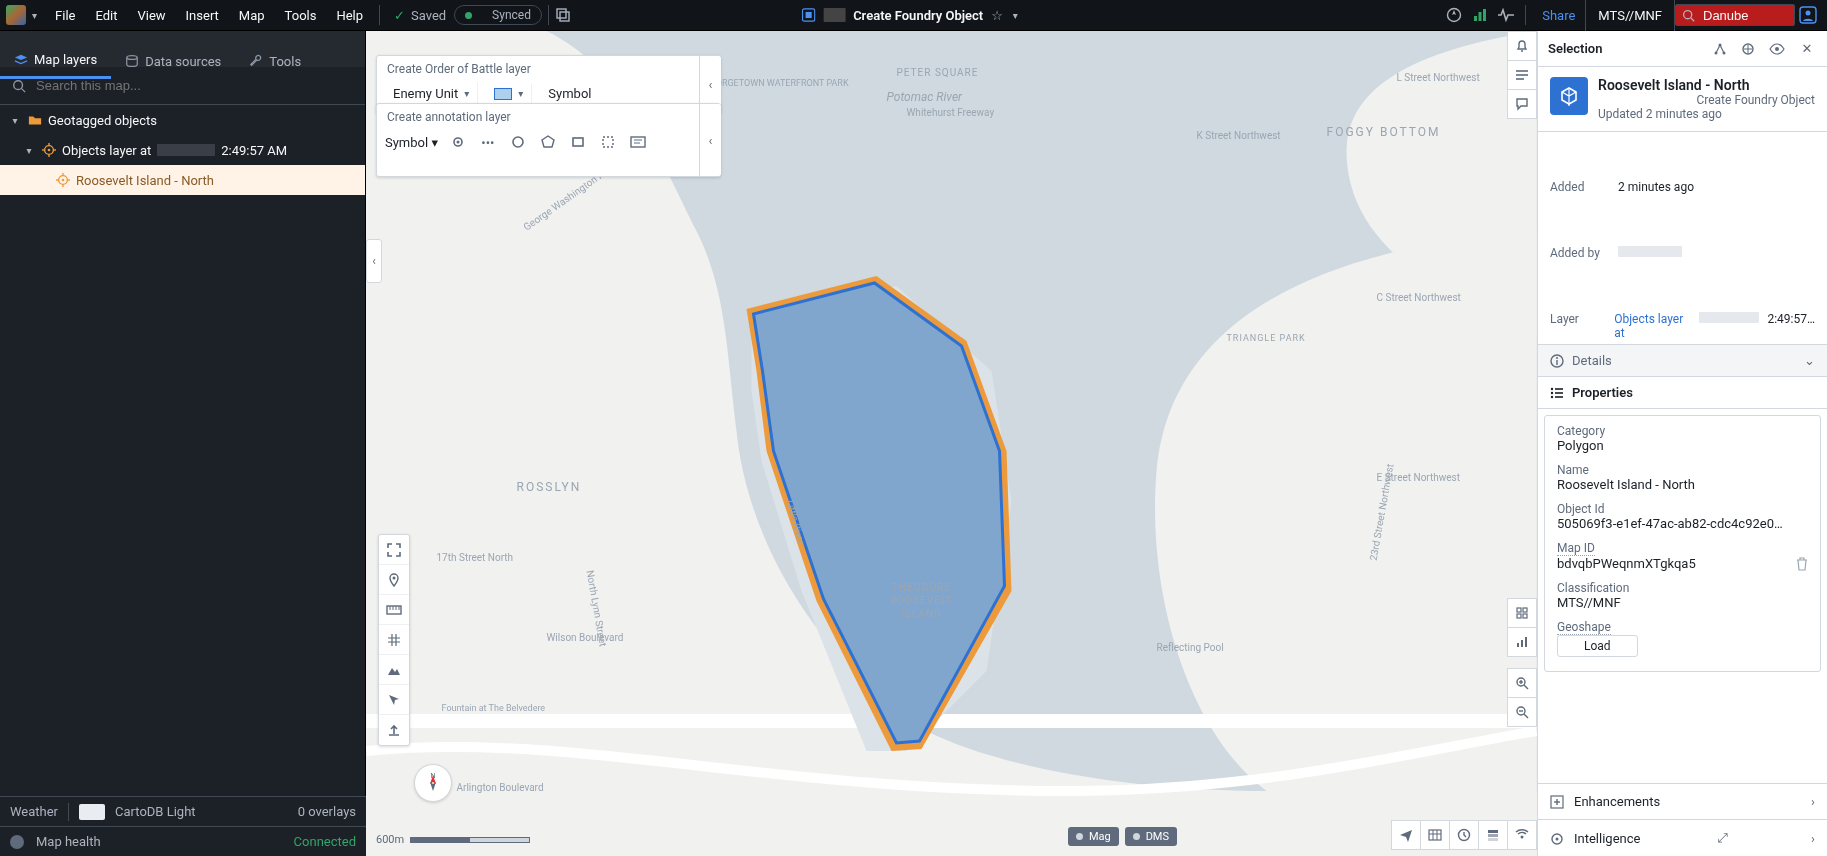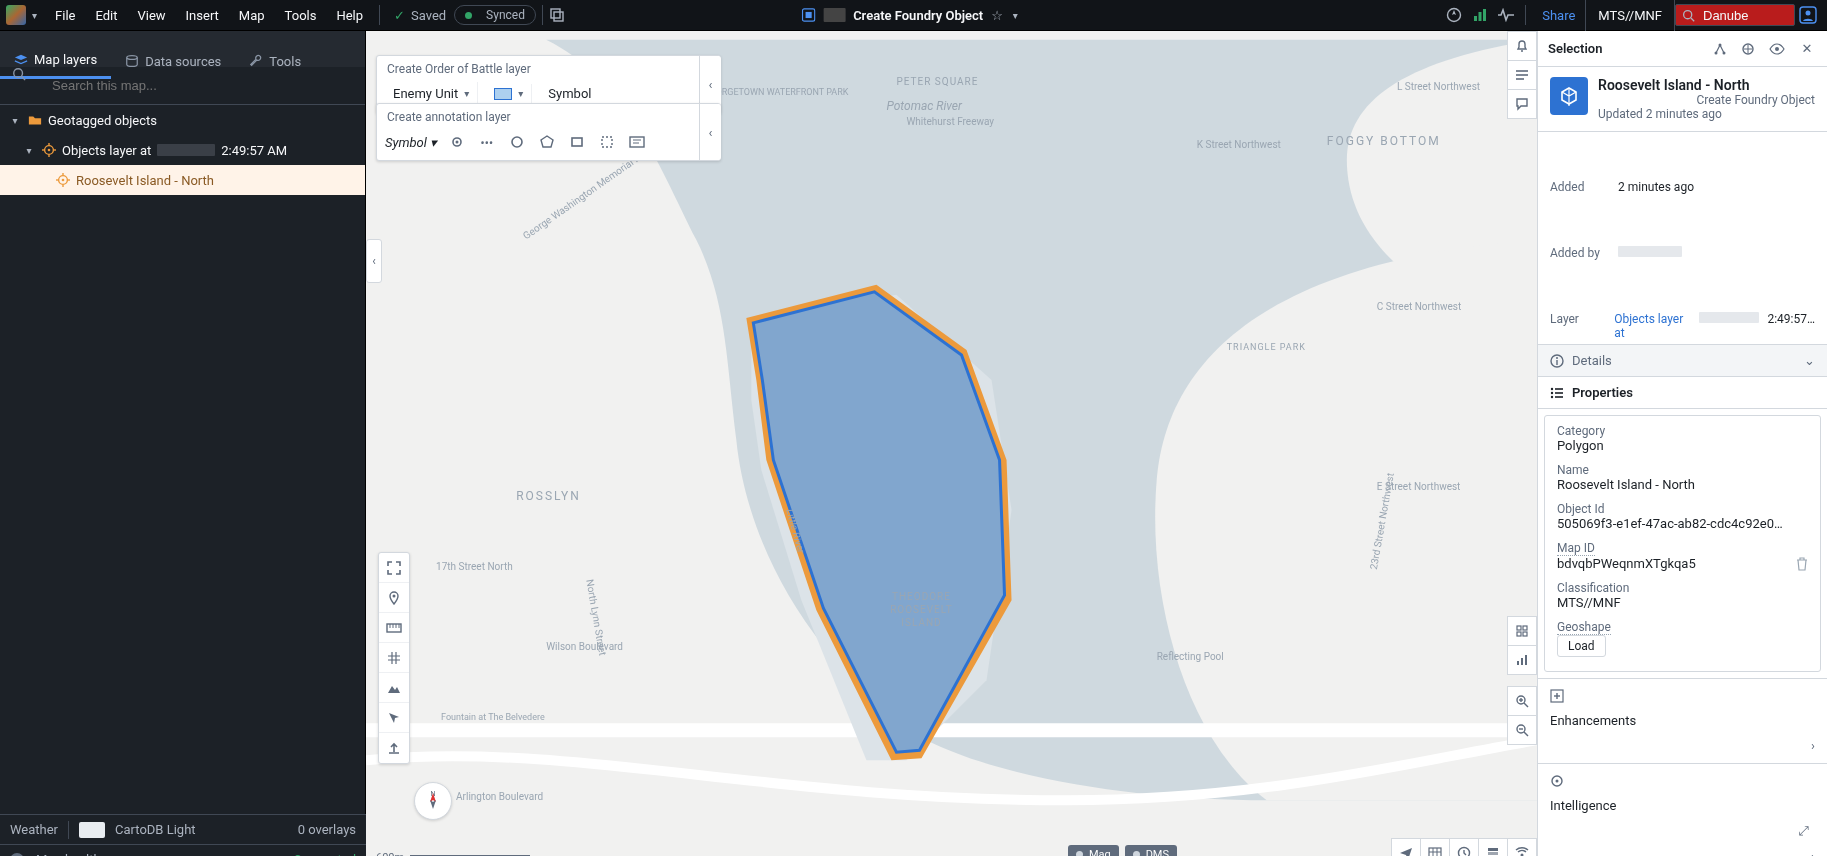--- a/index.html
+++ b/index.html
@@ -27,21 +27,21 @@
   body { display:flex; flex-direction:column; background:#f1f1f0; }
 
   
   .menubar { height:31px; background:var(--bg-darker); display:flex; align-items:center; padding:0 6px; border-bottom:1px solid #000; }
   .menubar .app-icon { width:20px; height:20px; background:linear-gradient(135deg,#3a6,#a63,#36a); border-radius:3px; margin-right:4px; }
   .menubar .caret { color:var(--text-muted); font-size:10px; margin:0 8px 0 2px; }
   .menubar .menu-item { padding:0 10px; height:31px; display:flex; align-items:center; color:var(--text-light); cursor:default; }
   .menubar .sep { width:1px; height:20px; background:var(--border-dark); margin:0 6px; }
   .menubar .saved { display:flex; align-items:center; gap:6px; color:var(--text-muted); padding:0 8px; }
   .menubar .saved .check { color:var(--green); }
-  .menubar .synced { display:flex; align-items:center; gap:14px; color:var(--text-muted); padding:2px 10px; border:1px solid var(--border-dark); border-radius:10px; font-size:12px; }
+  .menubar .synced { display:flex; align-items:center; gap:20px; color:var(--text-muted); padding:2px 10px; border:1px solid var(--border-dark); border-radius:10px; font-size:12px; }
   .menubar .synced .dot { width:7px; height:7px; border-radius:50%; background:var(--green); }
   .menubar .sq-icon { width:16px; height:16px; display:flex; align-items:center; justify-content:center; color:var(--text-muted); }
   .menubar .title-wrap { position:absolute; left:50%; transform:translateX(-50%); display:flex; align-items:center; gap:8px; }
   .menubar .title-wrap .cube { color:#4c90f0; }
   .menubar .title-wrap .redact { width:22px; height:14px; background:#444; border-radius:1px; }
   .menubar .title-wrap .star { color:var(--text-muted); }
   .menubar .spacer { flex:1; }
   .menubar .right-icn { width:26px; height:26px; display:flex; align-items:center; justify-content:center; color:var(--text-muted); }
   .menubar .share { color:var(--blue-light); padding:0 10px; }
   .menubar .classif { padding:0 12px; border-left:1px solid var(--border-dark); border-right:1px solid var(--border-dark); height:31px; display:flex; align-items:center; }
@@ -49,21 +49,21 @@
   .menubar .search-box input { background:transparent; border:none; outline:none; color:var(--text-light); width:80px; font-size:13px; }
 
   
   .main { flex:1; display:flex; position:relative; }
 
   
   .left { width:366px; background:var(--bg-dark); display:flex; flex-direction:column; border-right:1px solid #000; }
   .left-tabs { height:36px; display:flex; align-items:center; background:#252a31; }
   .left-tabs .tab { display:flex; align-items:center; gap:6px; padding:0 14px; height:36px; color:var(--text-muted);margin-top:24px; }
   .left-tabs .tab.active { color:var(--text-light); border-bottom:3px solid var(--blue-light); }
-  .left-search { height:38px; display:flex; padding:0 12px; gap:24px; border-bottom:1px solid var(--border-dark); }
+  .left-search { height:38px; display:flex; align-items:center; padding:0 12px; gap:8px; border-bottom:1px solid var(--border-dark); }
   .left-search input { flex:1; background:transparent; border:none; outline:none; color:var(--text-light); font-size:13px; }
   .tree { flex:1; overflow:auto; color:var(--text-light); }
   .tree-row { display:flex; align-items:center; height:30px; padding-left:8px; gap:6px; }
   .tree-row .chev { width:14px; color:var(--text-muted); font-size:10px; text-align:center; }
   .tree-row.l1 { padding-left:8px; }
   .tree-row.l2 { padding-left:22px; }
   .tree-row.l3 { padding-left:56px; }
   .tree-row.selected { background:var(--selected-bg); color:#b5651d; }
   .tree-row .folder { color:#ec9a3c; }
   .tree-row .target { color:#ec9a3c; }
@@ -83,21 +83,21 @@
   .float-panel { position:absolute; background:#fff; border:1px solid var(--panel-border); border-radius:3px; box-shadow:0 1px 3px rgba(0,0,0,.15); color:var(--text-dark); }
   .float-panel .fp-title { font-size:12px; color:var(--text-dark-muted); padding:6px 10px 2px; }
   .float-panel .fp-row { display:flex; align-items:center; padding:4px 8px 8px; gap:8px; }
   .fp-row .dd { display:flex; align-items:center; gap:6px; padding:4px 8px; border-right:1px solid #eef0f3; }
   .fp-row .dd:last-child { border-right:none; }
   .fp-row .swatch { width:18px; height:12px; background:#add0ef; border:1px solid #2d72d2; }
   .fp-row .chev-d { font-size:10px; color:#5f6b7c; }
   .float-panel .collapse-btn { position:absolute; right:-1px; top:0; bottom:0; width:22px; border-left:1px solid var(--panel-border); display:flex; align-items:center; justify-content:center; color:#5f6b7c; background:#fff; border-top-right-radius:3px; border-bottom-right-radius:3px;}
   .float-panel .fp-body { padding-right:24px; }
 
-  .anno-icons { display:flex; align-items:center; gap:10px; padding:6px 8px 8px;font-style:italic; }
+  .anno-icons { display:flex; align-items:center; gap:10px; padding:6px 8px 24px; }
   .anno-icons .ico { width:20px; height:20px; display:flex; align-items:center; justify-content:center; color:#5f6b7c; }
 
   
   .tool-stack { position:absolute; left:12px; bottom:110px; display:flex; flex-direction:column; background:#fff; border:1px solid var(--panel-border); border-radius:3px; box-shadow:0 1px 3px rgba(0,0,0,.15); }
   .tool-stack .tbtn { width:30px; height:30px; display:flex; align-items:center; justify-content:center; color:#5f6b7c; border-bottom:1px solid #eef0f3; }
   .tool-stack .tbtn:last-child { border-bottom:none; }
 
   .compass { position:absolute; left:48px; bottom:54px; width:38px; height:38px; border-radius:50%; background:#fff; border:1px solid var(--panel-border); box-shadow:0 1px 3px rgba(0,0,0,.15); display:flex; align-items:center; justify-content:center; }
 
   .scale-bar { position:absolute; left:10px; bottom:10px; display:flex; align-items:center; gap:6px; color:#5f6b7c; font-size:11px; }
@@ -134,24 +134,24 @@
 
   .section-h { display:flex; align-items:center; gap:8px; padding:8px 12px; background:#f3f5f7; border-top:1px solid var(--panel-border); border-bottom:1px solid var(--panel-border); color:#5f6b7c; font-size:13px; }
   .section-h .chev { margin-left:auto; }
   .prop-tab { display:flex; align-items:center; gap:8px; padding:8px 12px; border-bottom:1px solid var(--panel-border); font-weight:600; }
   .props { padding:8px 12px 14px; display:flex; flex-direction:column; gap:10px; border:1px solid var(--panel-border); margin:6px; border-radius:3px; }
   .props .lbl { color:var(--text-dark-muted); font-size:12px; }
   .props .val { font-size:13px; word-break:break-all; }
   .props .dotted { border-bottom:1px dotted #9aa6b2; display:inline-block; }
   .props .row-flex { display:flex; align-items:center; }
   .props .row-flex .trash { margin-left:auto; color:#9aa6b2; }
-  .btn-sm { display:inline-block; padding:3px 10px; border:1px solid var(--panel-border); border-radius:3px; font-size:12px; background:#fff; }
+  .btn-sm { display:inline-block; padding:3px 26px; border:1px solid var(--panel-border); border-radius:3px; font-size:12px; background:#fff; }
 
   .right-bottom { margin-top:auto; }
-  .acc { display:flex; align-items:flex-start; gap:10px; padding:10px 12px; border-top:1px solid var(--panel-border); color:var(--text-dark);flex-direction:column; }
+  .acc { display:flex; align-items:flex-end; gap:10px; padding:10px 12px; border-top:1px solid var(--panel-border); color:var(--text-dark); }
   .acc .chev { margin-left:auto; color:#5f6b7c; }
 
   
   .status-left { position:absolute; left:0; bottom:0; width:366px; background:var(--bg-dark); color:var(--text-muted); }
   .status-left .row1 { display:flex; align-items:center; height:30px; padding:0 10px; gap:10px; border-top:1px solid var(--border-dark); }
   .status-left .row1 .thumb { width:26px; height:16px; background:#e9edf1; border-radius:2px; }
   .status-left .row2 { display:flex; align-items:center; height:30px; padding:0 10px; gap:12px; border-top:1px solid var(--border-dark); }
   .status-left .row2 .mh-ic { width:14px;height:14px;border-radius:50%;background:#5f6b7c; }
   .status-left .row2 .conn { margin-left:auto; color:var(--green); }
 

